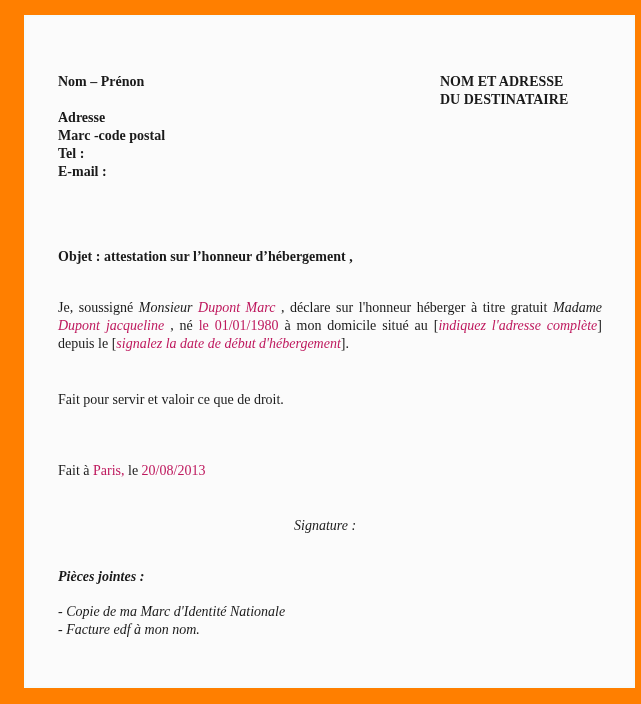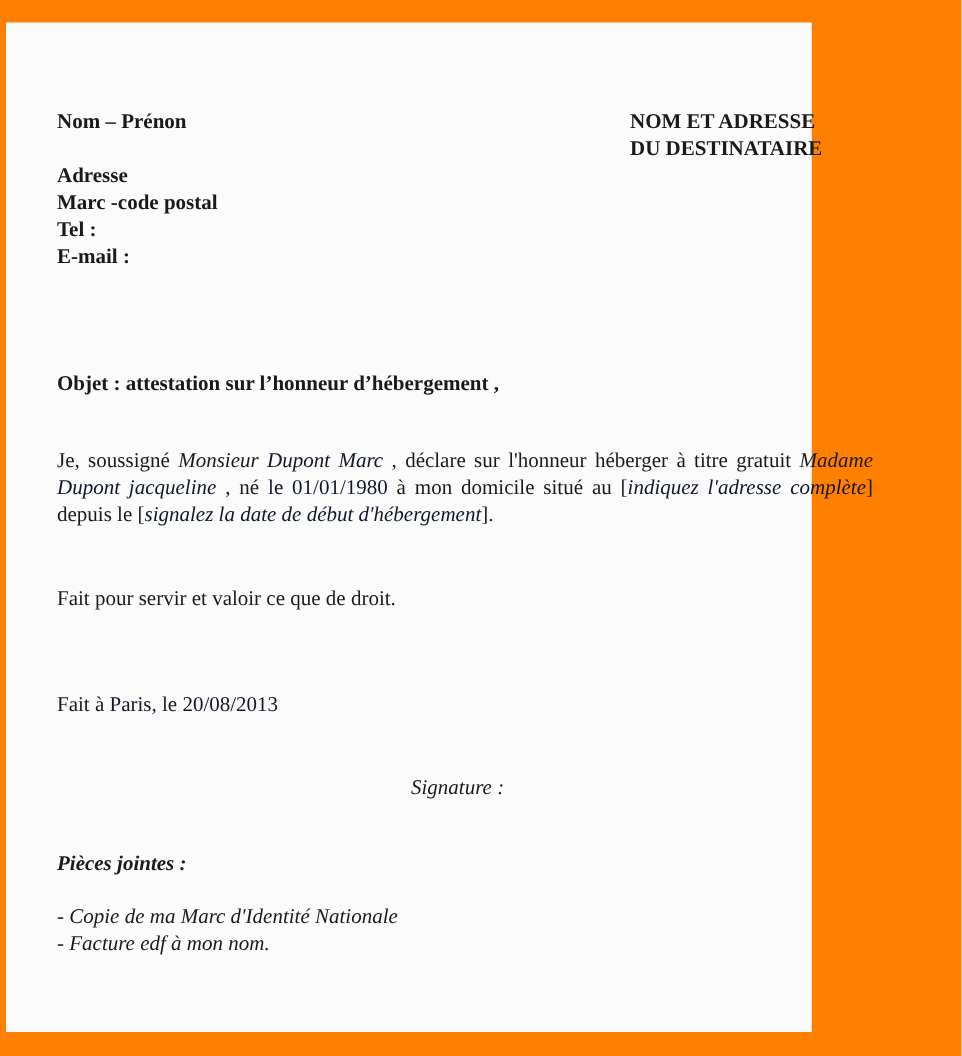--- a/index.html
+++ b/index.html
@@ -1,27 +1,27 @@
 <!DOCTYPE html>
 <html><head>
   <meta charset="utf-8">
   <style>
     html, body { margin:0; padding:0; }
     body {
       width:641px; height:704px; background:#ff7f00; position:relative; overflow:hidden;
       font-family:"Liberation Serif", "DejaVu Serif", serif; color:#1a1a1a;
     }
     .page {
-      position:absolute; left:4px; top:15px; width:537px; height:673px;
+      position:absolute; left:24px; top:15px; width:611px; height:673px;
       background:#fbfbfb; box-shadow: inset 0 0 0 2px #f4fbfb;
     }
     .t { position:absolute; font-size:14px; line-height:18px; white-space:nowrap; }
     .b { font-weight:bold; }
     .i { font-style:italic; }
-    .red { color:#0f172a; }
+    .red { color:#be185d; }
     .para {
       position:absolute; left:34px; width:544px; font-size:14px; line-height:18px;
       text-align:justify; text-align-last:left;
     }
   </style>
 </head>
 <body>
 
 <div class="page">
   <div class="t b" style="left:34px;top:58px;">Nom – Prénon</div>

